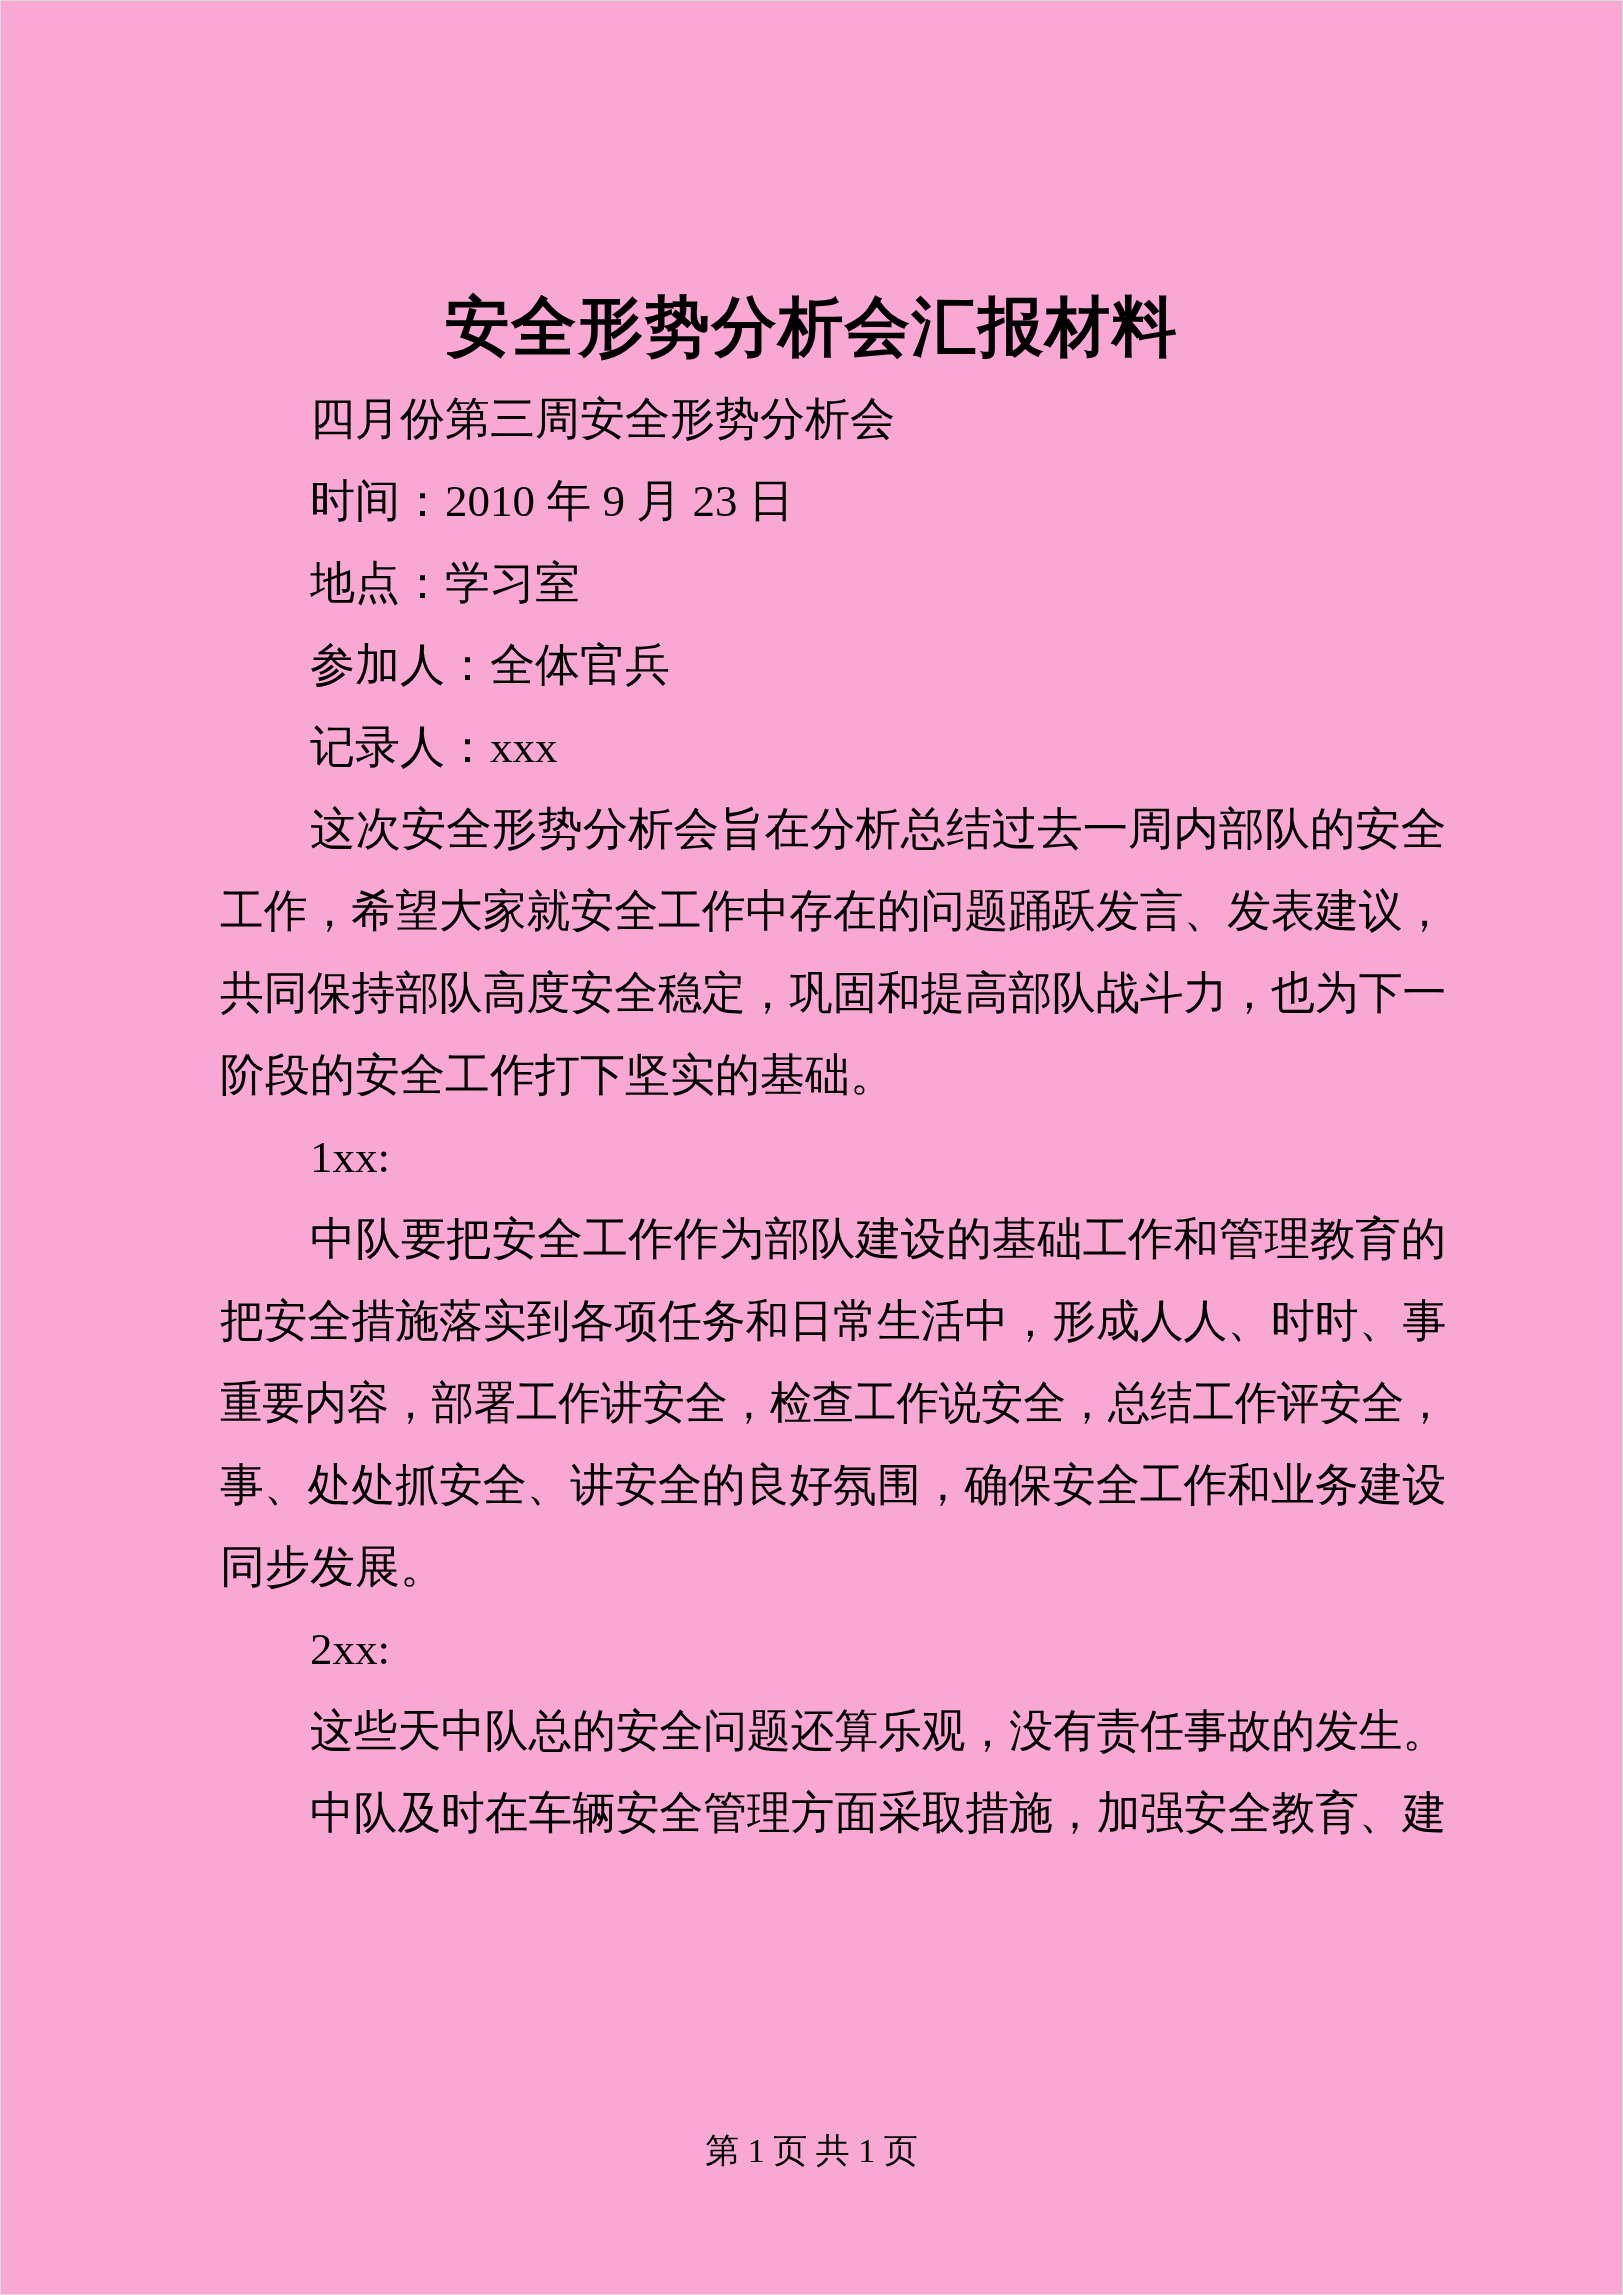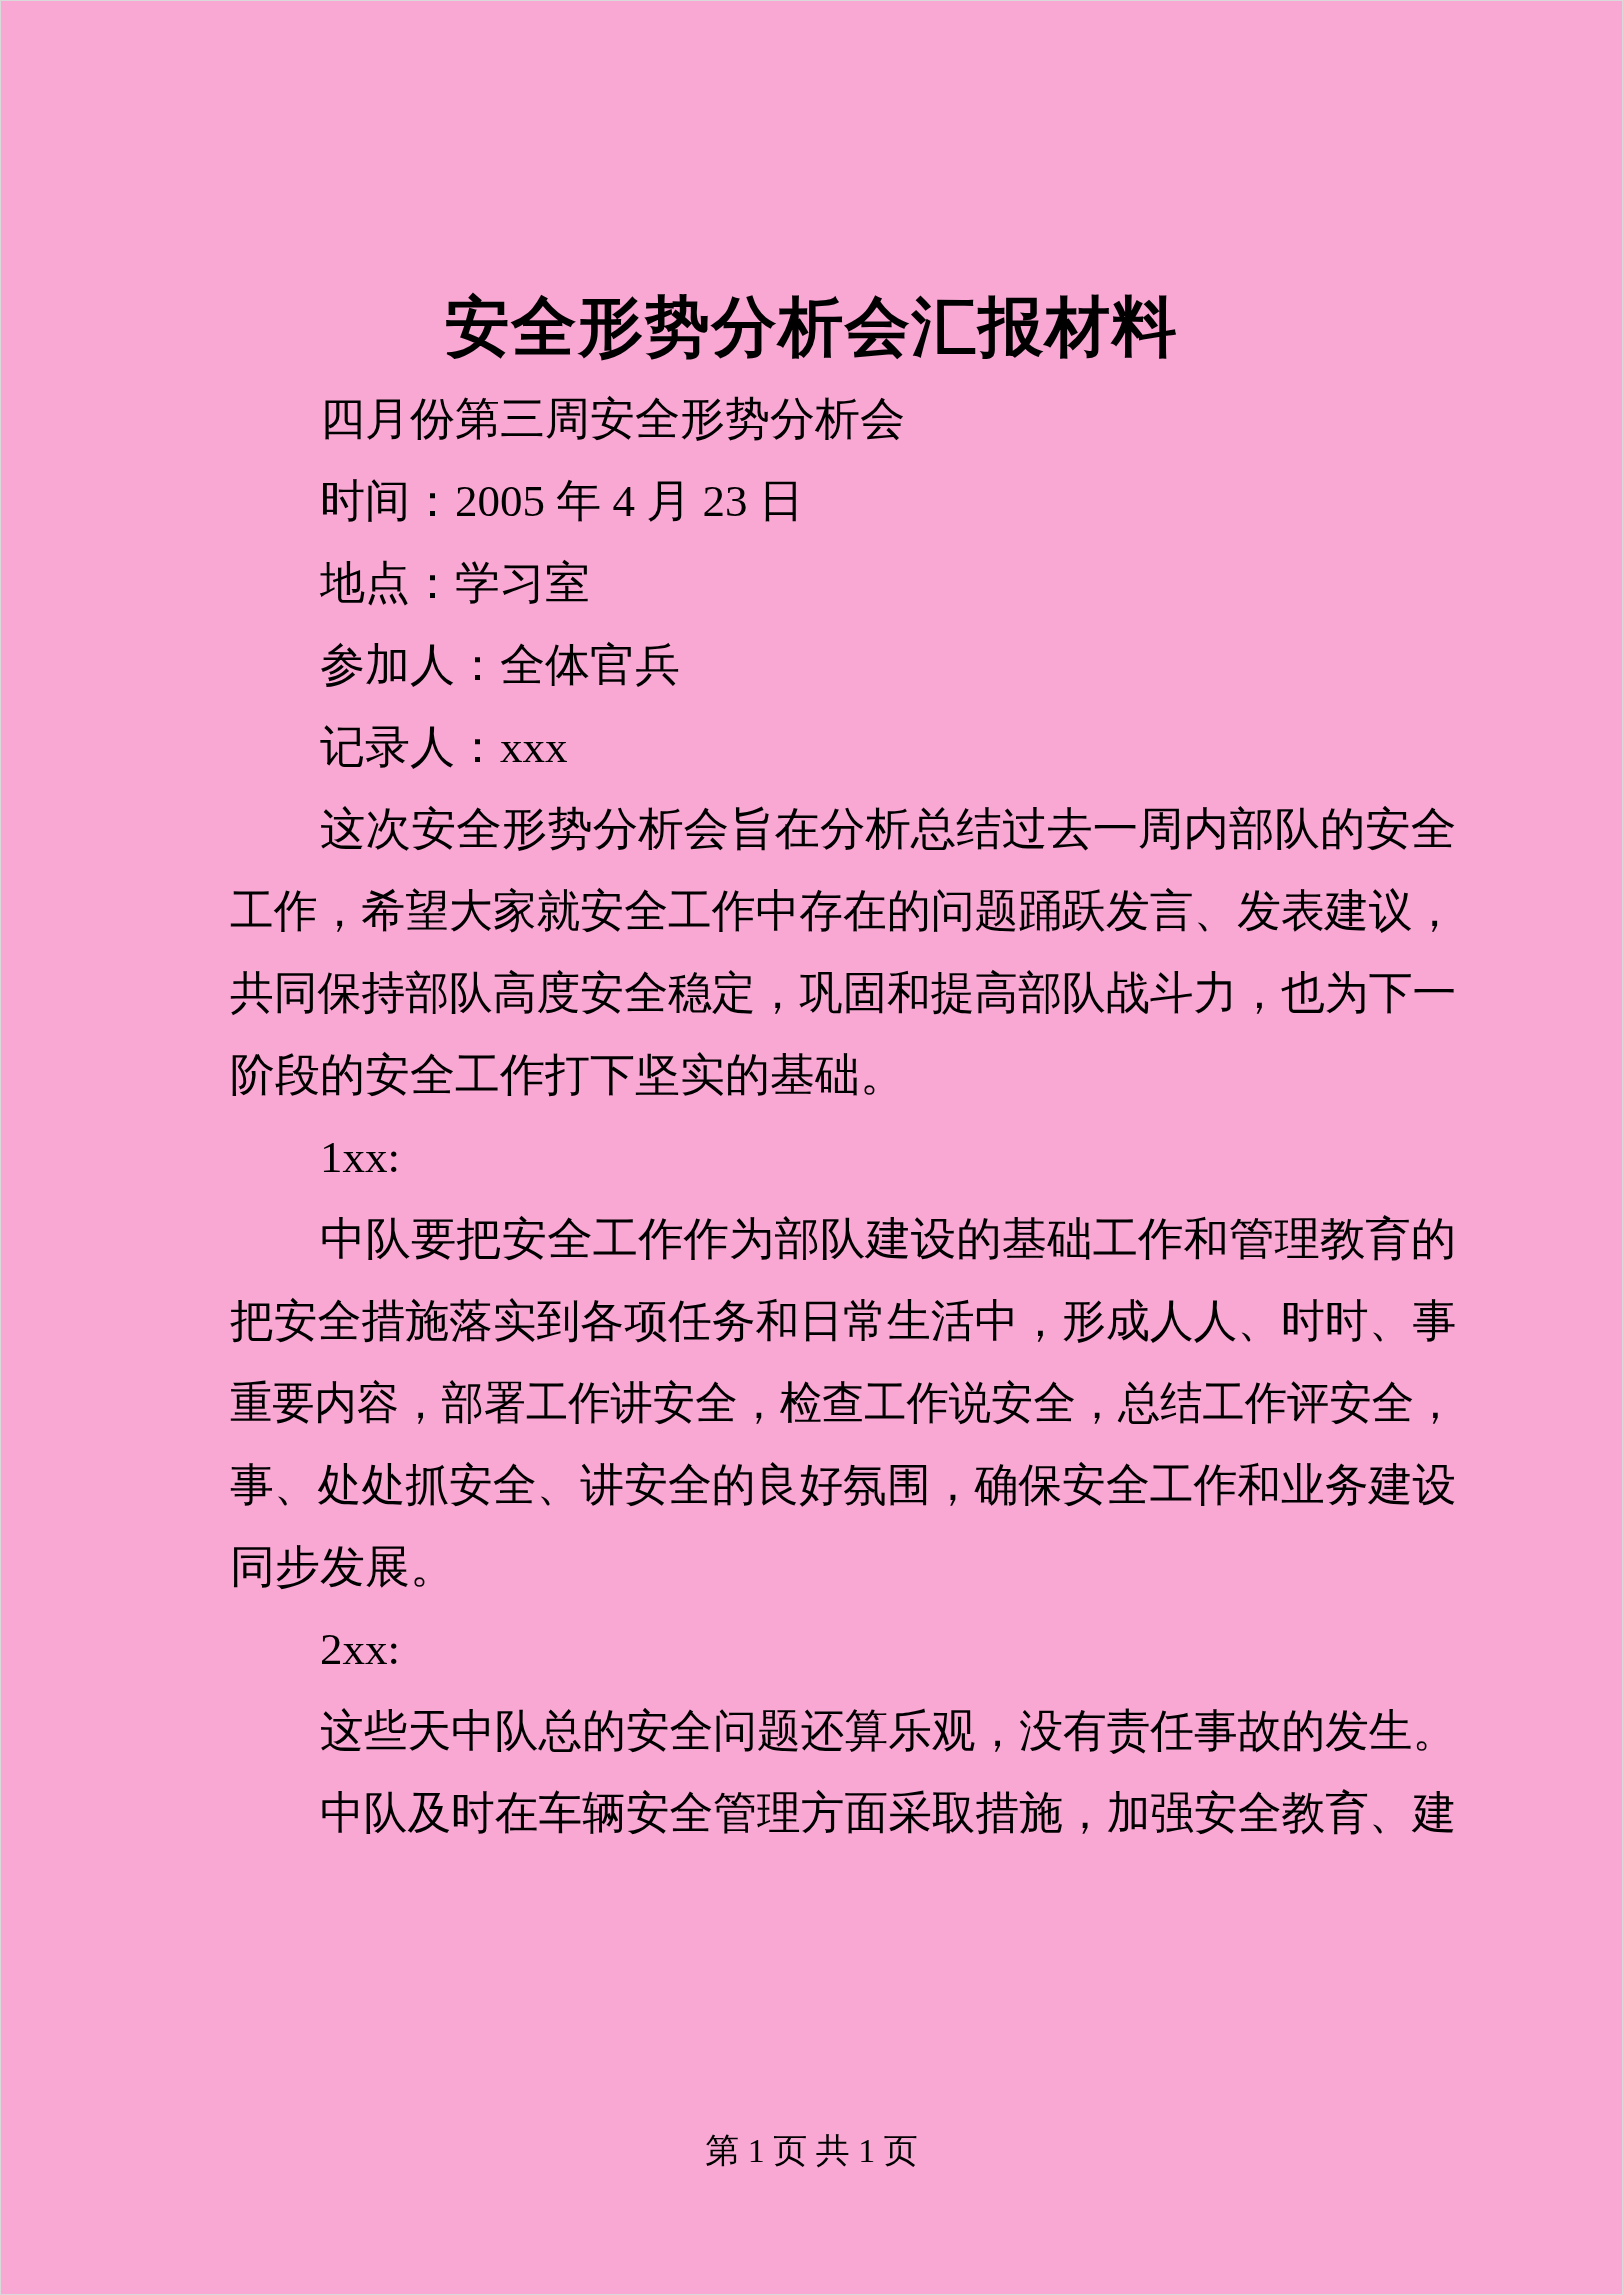--- a/index.html
+++ b/index.html
@@ -29,21 +29,20 @@
     font-weight: 700;
     line-height: 95px;
     letter-spacing: 1.7px;
     white-space: nowrap;
   }
   .doc-body {
     position: absolute;
     top: 377px;
     left: 219px;
     width: 1223px;
-    margin-left: 10px;
   }
   .line {
     width: 1223px;
     height: 82px;
     display: flex;
     align-items: center;
   }
   .txt {
     display: inline-block;
     white-space: nowrap;
@@ -69,21 +68,21 @@
 <body>
 
 <div class="page">
   <h1 class="title">安全形势分析会汇报材料</h1>
 
   <div class="doc-body">
       <div class="line indent">
     <span class="txt">四月份第三周安全形势分析会</span>
   </div>
       <div class="line indent">
-    <span class="txt">时间：2005 年 4 月 23 日</span>
+    <span class="txt">时间：2010 年 9 月 23 日</span>
   </div>
       <div class="line indent">
     <span class="txt">地点：学习室</span>
   </div>
       <div class="line indent">
     <span class="txt">参加人：全体官兵</span>
   </div>
       <div class="line indent">
     <span class="txt">记录人：xxx</span>
   </div>

